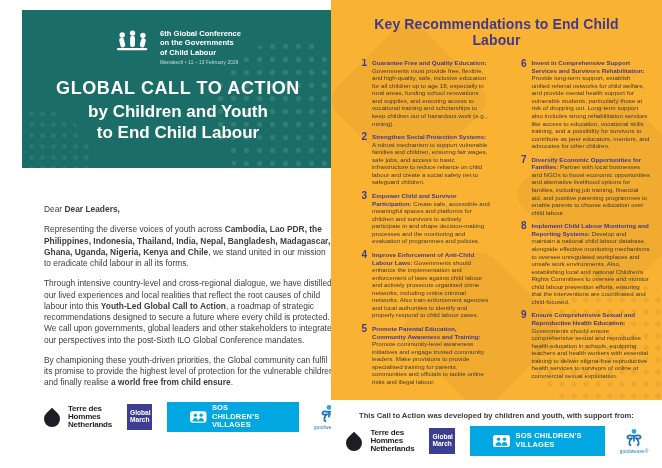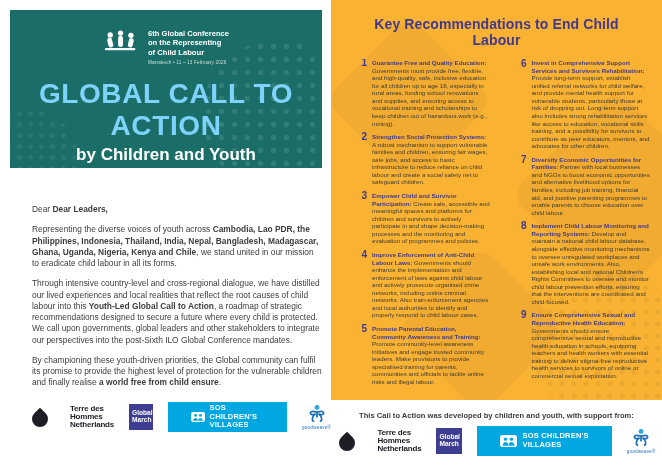--- a/index.html
+++ b/index.html
@@ -1,38 +1,38 @@
 <!DOCTYPE html>
 <html><head>
 <meta charset="utf-8">
 <style>
   html,body{margin:0;padding:0;}
   body{width:662px;height:468px;background:#ffffff;font-family:"Liberation Sans",sans-serif;overflow:hidden;}
   .page{position:relative;width:662px;height:468px;background:#fff;}
 
   
-  .left-panel{position:absolute;left:0;top:0;width:331px;height:468px;background:#fff;}
+  .left-panel{position:absolute;left:12px;top:0;width:331px;height:468px;background:#fff;}
   .teal-block{position:absolute;left:10px;top:10px;width:312px;height:158px;background:#1B6E67;overflow:hidden;color:#fff;}
   .orn{position:absolute;border-radius:50%;pointer-events:none;}
   .orn-teal1{right:-30px;top:30px;width:150px;height:150px;background-image:radial-gradient(rgba(255,255,255,.10) 2.5px,transparent 3px);background-size:13px 13px;}
   .orn-teal2{left:-40px;bottom:-50px;width:110px;height:110px;background-image:radial-gradient(rgba(255,255,255,.07) 2px,transparent 2.6px);background-size:11px 11px;}
   .conf-row{position:relative;display:flex;justify-content:center;align-items:flex-start;gap:9px;margin-top:19px;}
   .conf-title div{font-size:7.6px;font-weight:bold;line-height:1.25;}
   .conf-subtitle{font-size:4.6px;opacity:.75;margin-top:3px;letter-spacing:.2px;}
-  .main-title{position:relative;margin-top:13px;text-align:center;font-size:28px;font-weight:bold;color:#7dd3fc;letter-spacing:.6px;}
+  .main-title{position:relative;margin-top:13px;text-align:center;font-size:18px;font-weight:bold;color:#ffffff;letter-spacing:.6px;}
   .main-sub{position:relative;text-align:center;font-size:17px;font-weight:bold;line-height:1.18;margin-top:3px;}
 
   .letter{position:absolute;left:32px;top:204px;width:290px;font-size:8.4px;line-height:1.34;color:#3E3D3B;}
   .letter p{margin:0 0 9px;}
   .bold{font-weight:bold;}
 
   
   .partners-row{display:flex;align-items:center;}
   .left-partners{position:absolute;left:30px;top:402px;gap:15px;}
-  .tdh{display:flex;align-items:center;gap:19px;}
+  .tdh{display:flex;align-items:center;gap:5px;}
   .tdh-drop{width:16px;height:16px;background:#1d1d26;border-radius:0 50% 50% 50%;transform:rotate(45deg);margin:4px 3px 0 2px;}
   .tdh-text span{display:block;font-size:8px;font-weight:bold;line-height:1.04;color:#1d1d26;letter-spacing:-.2px;}
   .gm-box{width:26px;height:26px;background:#3D3E92;display:flex;flex-direction:column;justify-content:center;padding-left:3px;box-sizing:border-box;}
   .gm-box span{font-size:6.6px;font-weight:bold;color:#fff;line-height:1.05;}
   .sos-box{height:30px;background:#00A7E0;display:flex;align-items:center;gap:5px;padding:0 23px;}
   .sos-text span{display:block;color:#fff;font-size:7.5px;font-weight:bold;line-height:1.15;letter-spacing:.2px;}
   .gw{display:flex;flex-direction:column;align-items:center;}
   .gw-label{font-size:4.6px;color:#1E71B8;margin-top:1px;letter-spacing:.2px;}
 
   
@@ -69,21 +69,21 @@
             <circle cx="19.5" cy="4" r="3"></circle>
             <rect x="16.8" y="7" width="5.4" height="12.5" rx="2.6"></rect>
             <circle cx="31" cy="6.5" r="3"></circle>
             <rect x="28.2" y="9.5" width="5.4" height="10.5" rx="2.6" transform="rotate(13 31 14.7)"></rect>
             <rect x="2" y="20.6" width="34" height="2.4" rx="1.2"></rect>
           </g>
         </svg>
         <div>
           <div class="conf-title">
             <div>6th Global Conference</div>
-            <div>on the Representing</div>
+            <div>on the Governments</div>
             <div>of Child Labour</div>
           </div>
           <div class="conf-subtitle">Marrakech • 11 – 13 February 2026</div>
         </div>
       </div>
       <div class="main-title">GLOBAL CALL TO ACTION</div>
       <div class="main-sub">
         <div>by Children and Youth</div>
         <div>to End Child Labour</div>
       </div>

